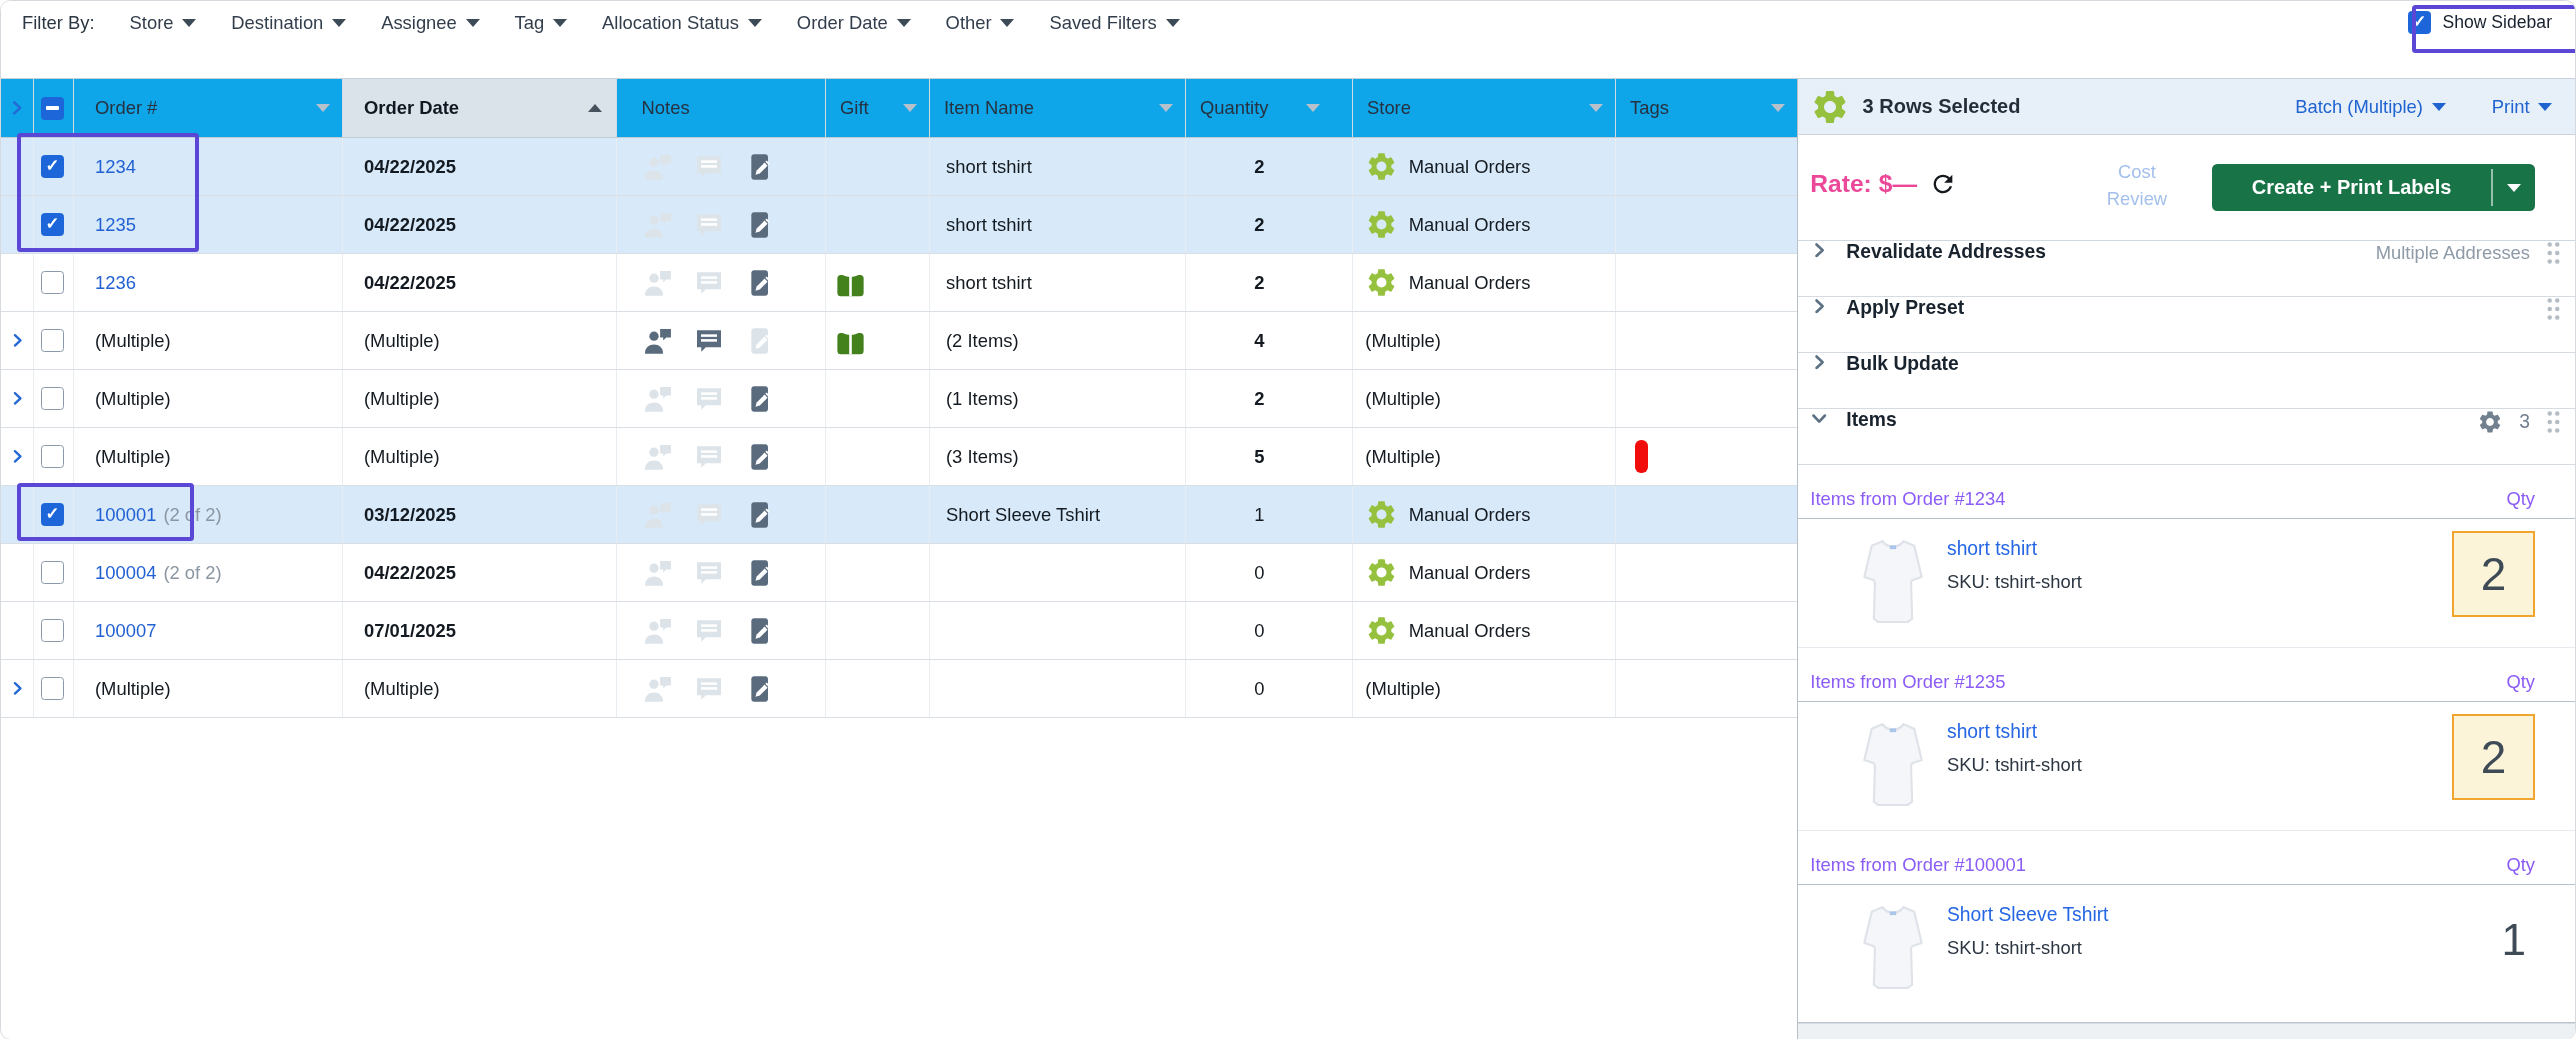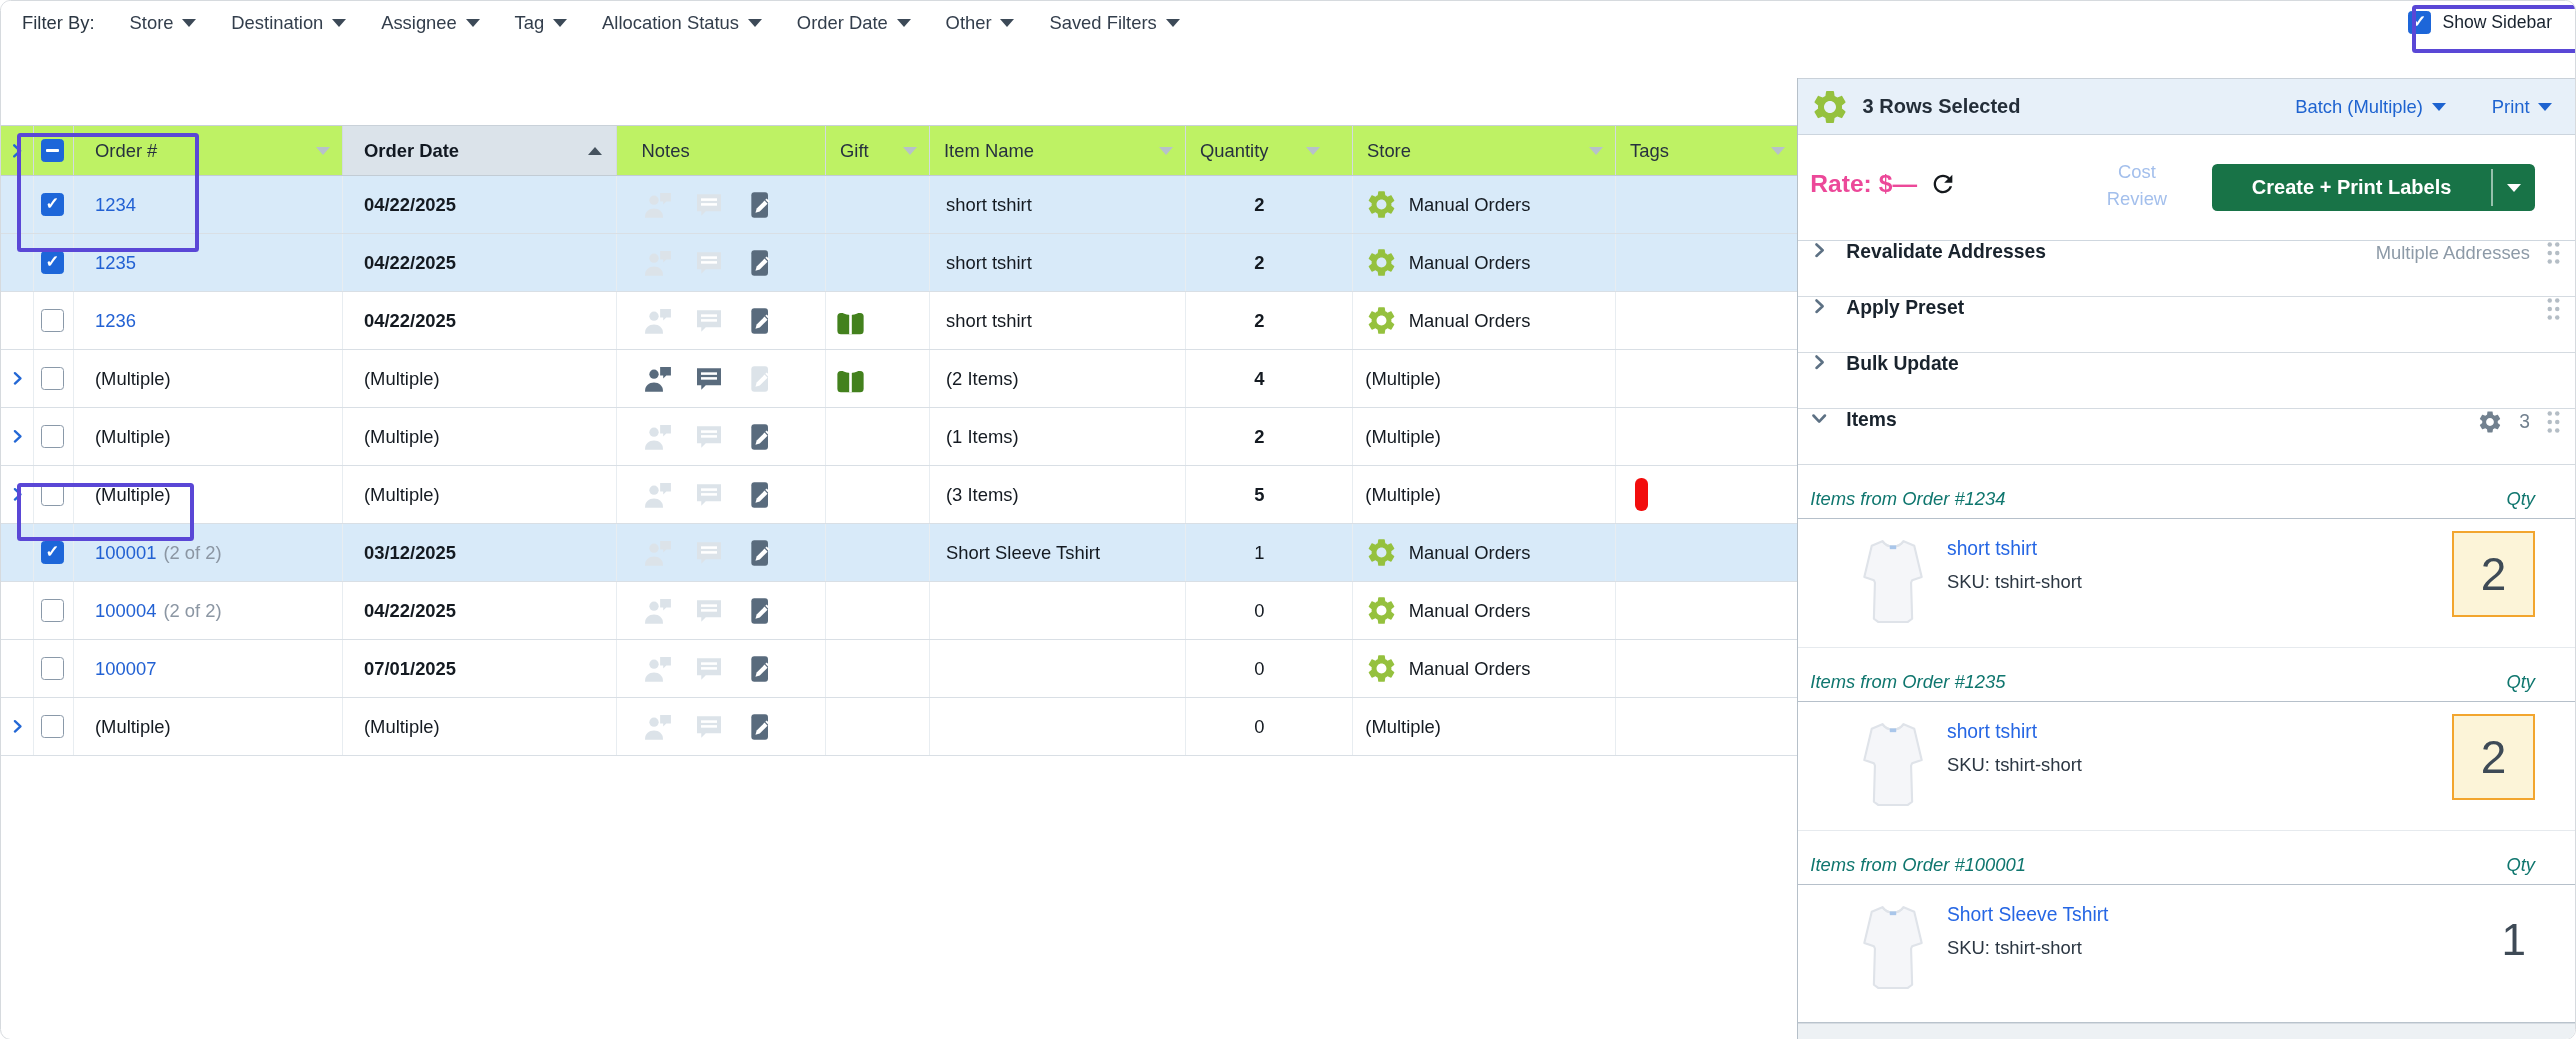--- a/index.html
+++ b/index.html
@@ -20,22 +20,22 @@
       font-size:17.6px;color:#18222e;cursor:pointer;}
   
   .cb{width:23px;height:23px;border:1.8px solid #8a99a9;border-radius:3.5px;background:#fff;
       box-sizing:border-box;display:inline-flex;align-items:center;justify-content:center;flex:none;}
   .cb.checked{background:#1d66d9;border-color:#1d66d9;}
   .cb.checked::after{content:"\2713";color:#fff;font-size:16.7px;font-weight:bold;line-height:1;}
   .cb.indet{background:#1d66d9;border-color:#1d66d9;}
   .cb.indet::after{content:"";width:12.3px;height:3.5px;background:#fff;border-radius:0.9px;}
   
   .grid{position:absolute;left:0;top:77px;width:1796px;}
-  .ghead{display:flex;height:51px;background:#bef264;border-top:0.9px solid #c9d1d9;
-         border-bottom:0.9px solid #c2ccd5;box-sizing:border-box;margin-top:47px;}
+  .ghead{display:flex;height:60px;background:#0ea5e9;border-top:0.9px solid #c9d1d9;
+         border-bottom:0.9px solid #c2ccd5;box-sizing:border-box;}
   .ghead .cell{display:flex;align-items:center;font-size:18.4px;color:#27313f;
          border-right:0.9px solid #d3dae1;box-sizing:border-box;}
   .ghead .cell.sorted{background:#dbe3ea;font-weight:bold;color:#111821;}
   .fcaret{width:0;height:0;border-left:7px solid transparent;border-right:7px solid transparent;
           border-top:8.8px solid #b7c1cb;margin-left:auto;margin-right:12.3px;}
   .scaret{width:0;height:0;border-left:7px solid transparent;border-right:7px solid transparent;
           border-bottom:8.8px solid #46535f;margin-left:auto;margin-right:14px;}
   .grow{display:flex;height:58px;background:#fff;border-bottom:0.9px solid #d9dfe5;box-sizing:border-box;}
   .grow.sel{background:#d8eaf9;}
   .grow .cell{display:flex;align-items:center;font-size:18.4px;color:#141a21;
@@ -88,21 +88,21 @@
         padding:0 16px 0 12.3px;box-sizing:border-box;background:#fff;cursor:pointer;}
   .sb-sec .chev{color:#5d7184;}
   .sb-sec .lbl{margin-left:17.6px;font-size:19.3px;font-weight:bold;color:#19232d;}
   .sb-sec .right{margin-left:auto;display:flex;align-items:center;gap:16px;}
   .sb-sec .meta{font-size:18.4px;color:#8d9aa7;}
   .sb-sec .gear-gray{color:#72818f;}
   .sb-sec .count{font-size:19.3px;color:#72818f;}
   .dots{color:#b4bdc5;}
   .sb-items{background:#fff;}
   .ig-head{display:flex;align-items:center;height:39px;margin-top:14px;padding:0 42px 0 12.3px;
-      font-size:18.4px;color:#0f766e;border-bottom:1.8px solid #b6c0ca;font-style:italic;}
+      font-size:18.4px;color:#8b5cf6;border-bottom:1.8px solid #b6c0ca;}
   .ig-qty{margin-left:auto;}
   .ig-row{position:relative;height:128px;border-bottom:0.9px solid #e6eaee;}
   .ig-row.last{border-bottom:none;}
   .ig-img{position:absolute;left:61px;top:16px;width:68px;height:91px;}
   .ig-name{position:absolute;left:149px;top:19.3px;font-size:19.3px;color:#2566e4;cursor:pointer;}
   .ig-sku{position:absolute;left:149px;top:52px;font-size:18.4px;color:#2b3642;text-align:right;}
   .qty-box{position:absolute;right:42px;top:12.3px;width:83px;height:86px;box-sizing:border-box;
       border:2.6px solid #f2a52e;background:#fcf4d8;display:flex;align-items:center;justify-content:center;
       font-size:46px;color:#3e4a56;}
   .qty-plain{position:absolute;right:51px;top:12.3px;height:86px;display:flex;align-items:center;

